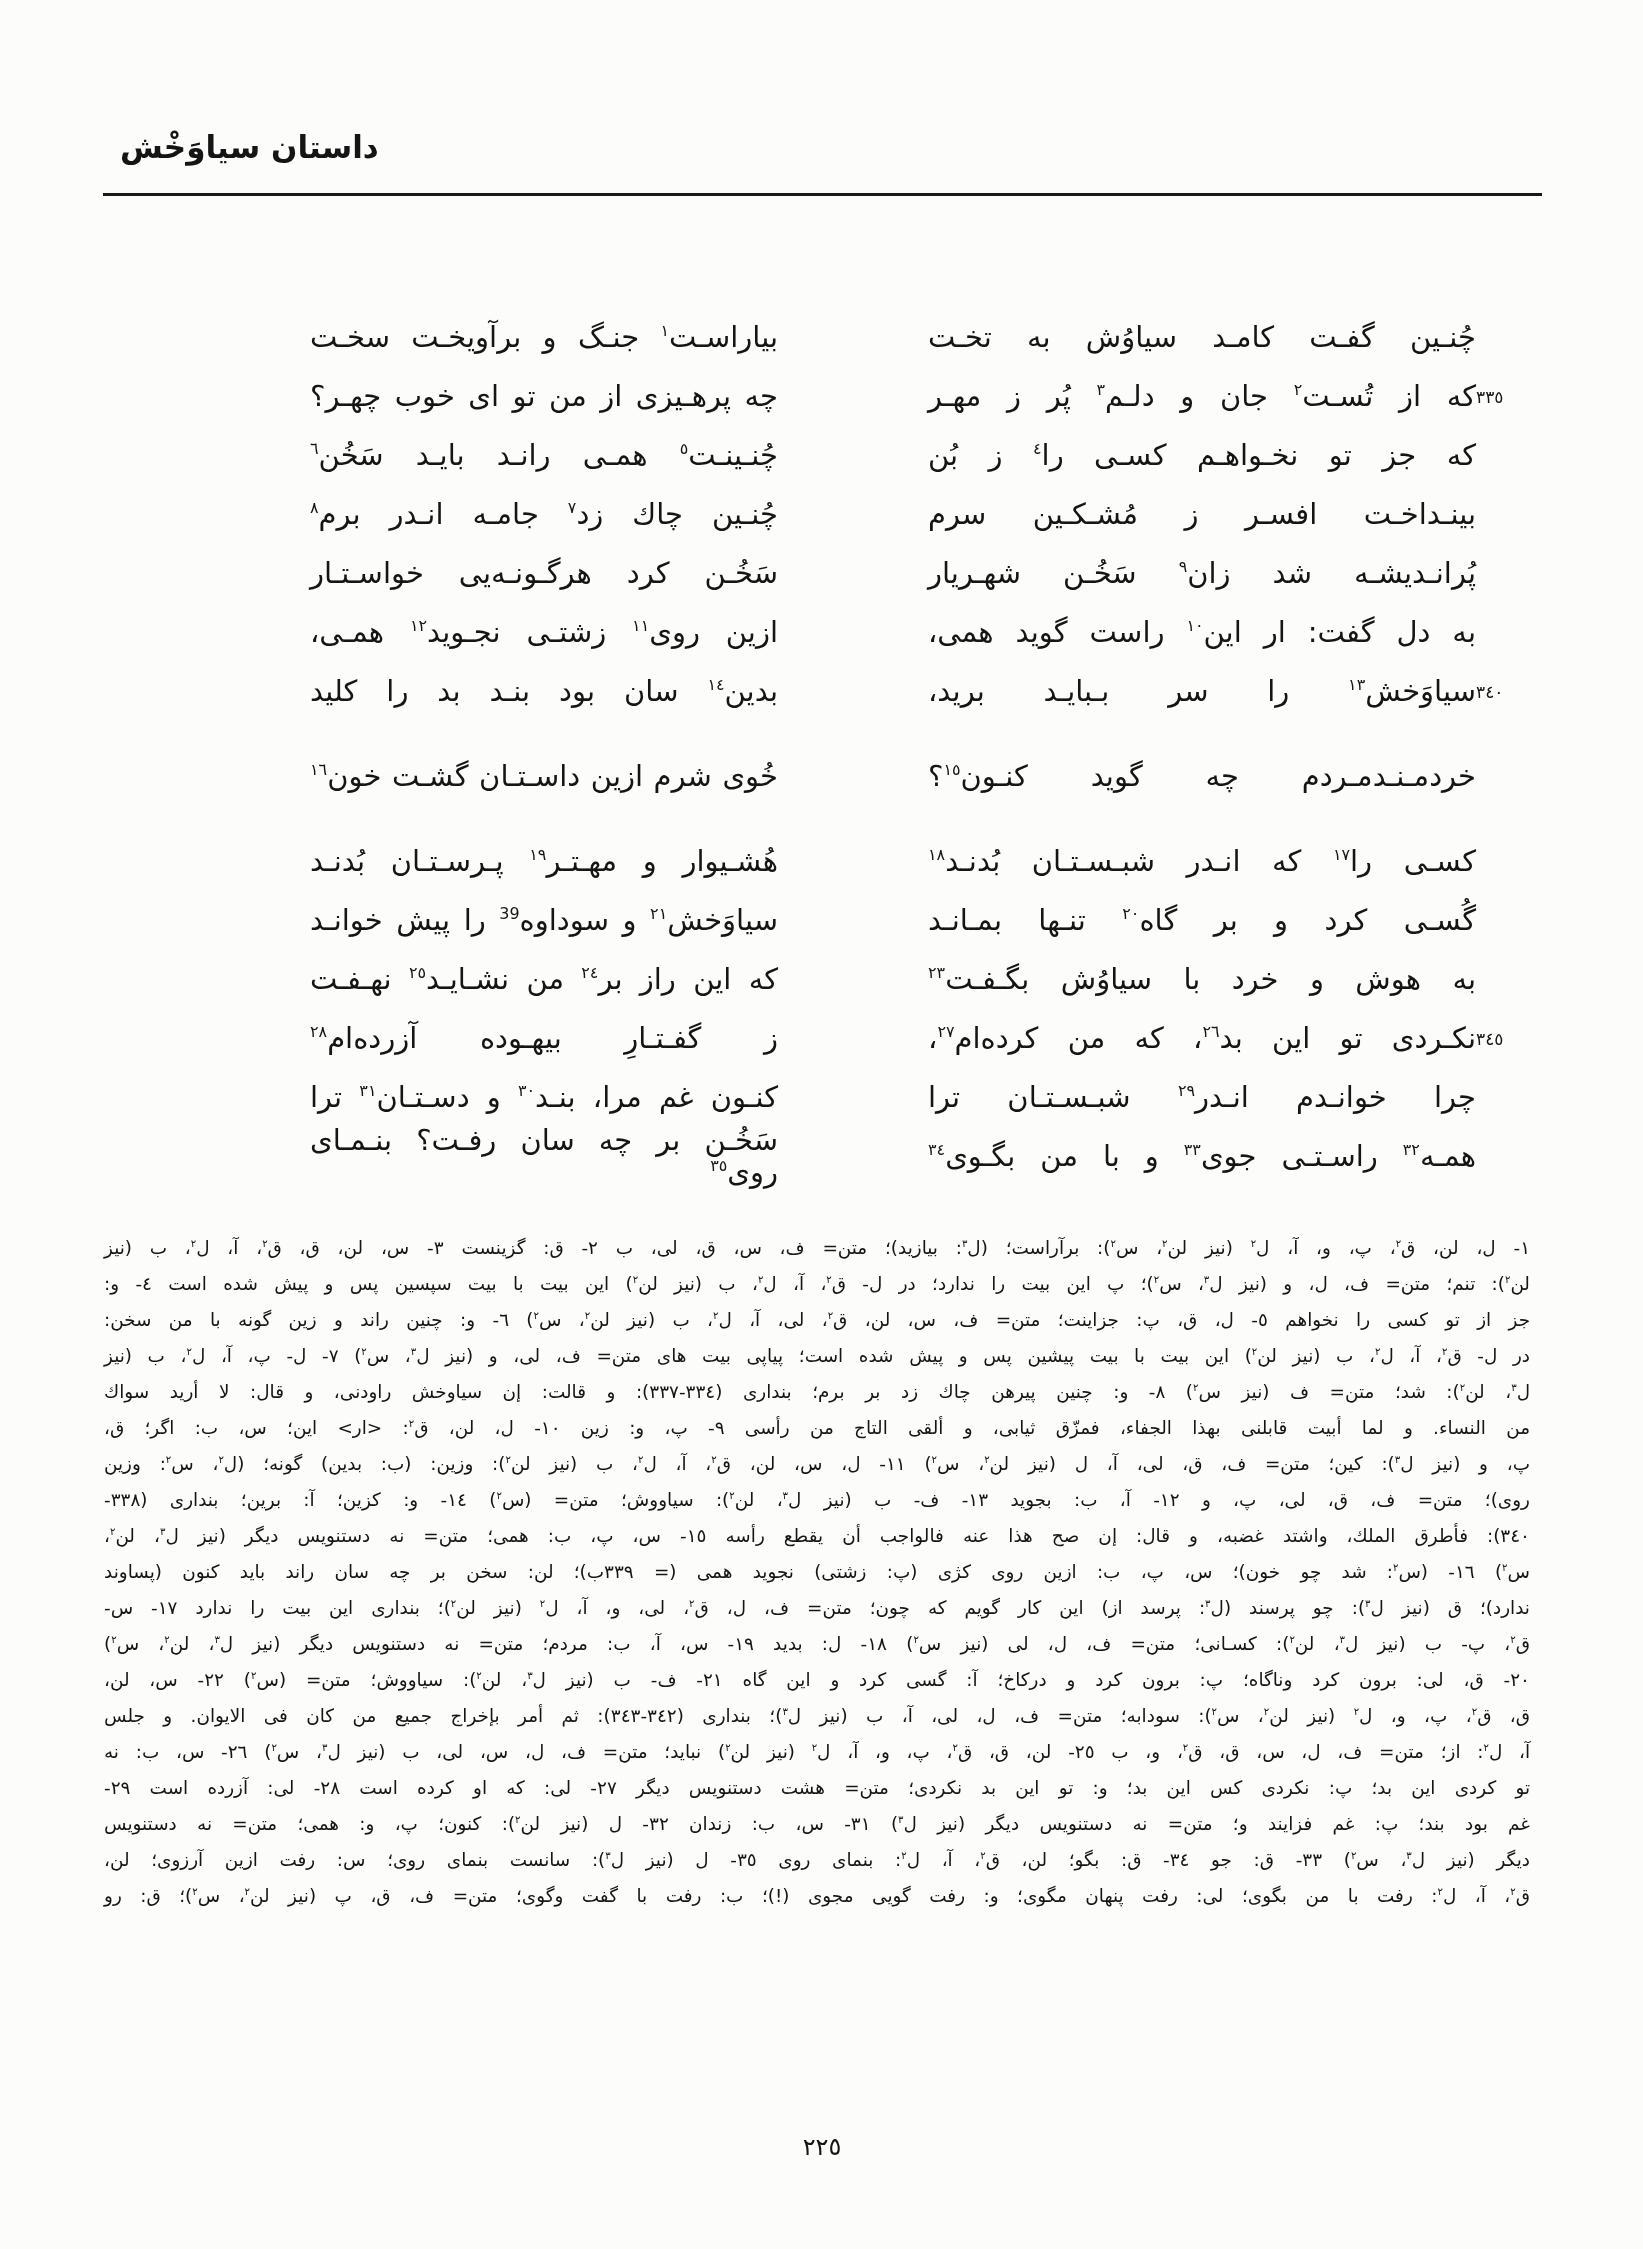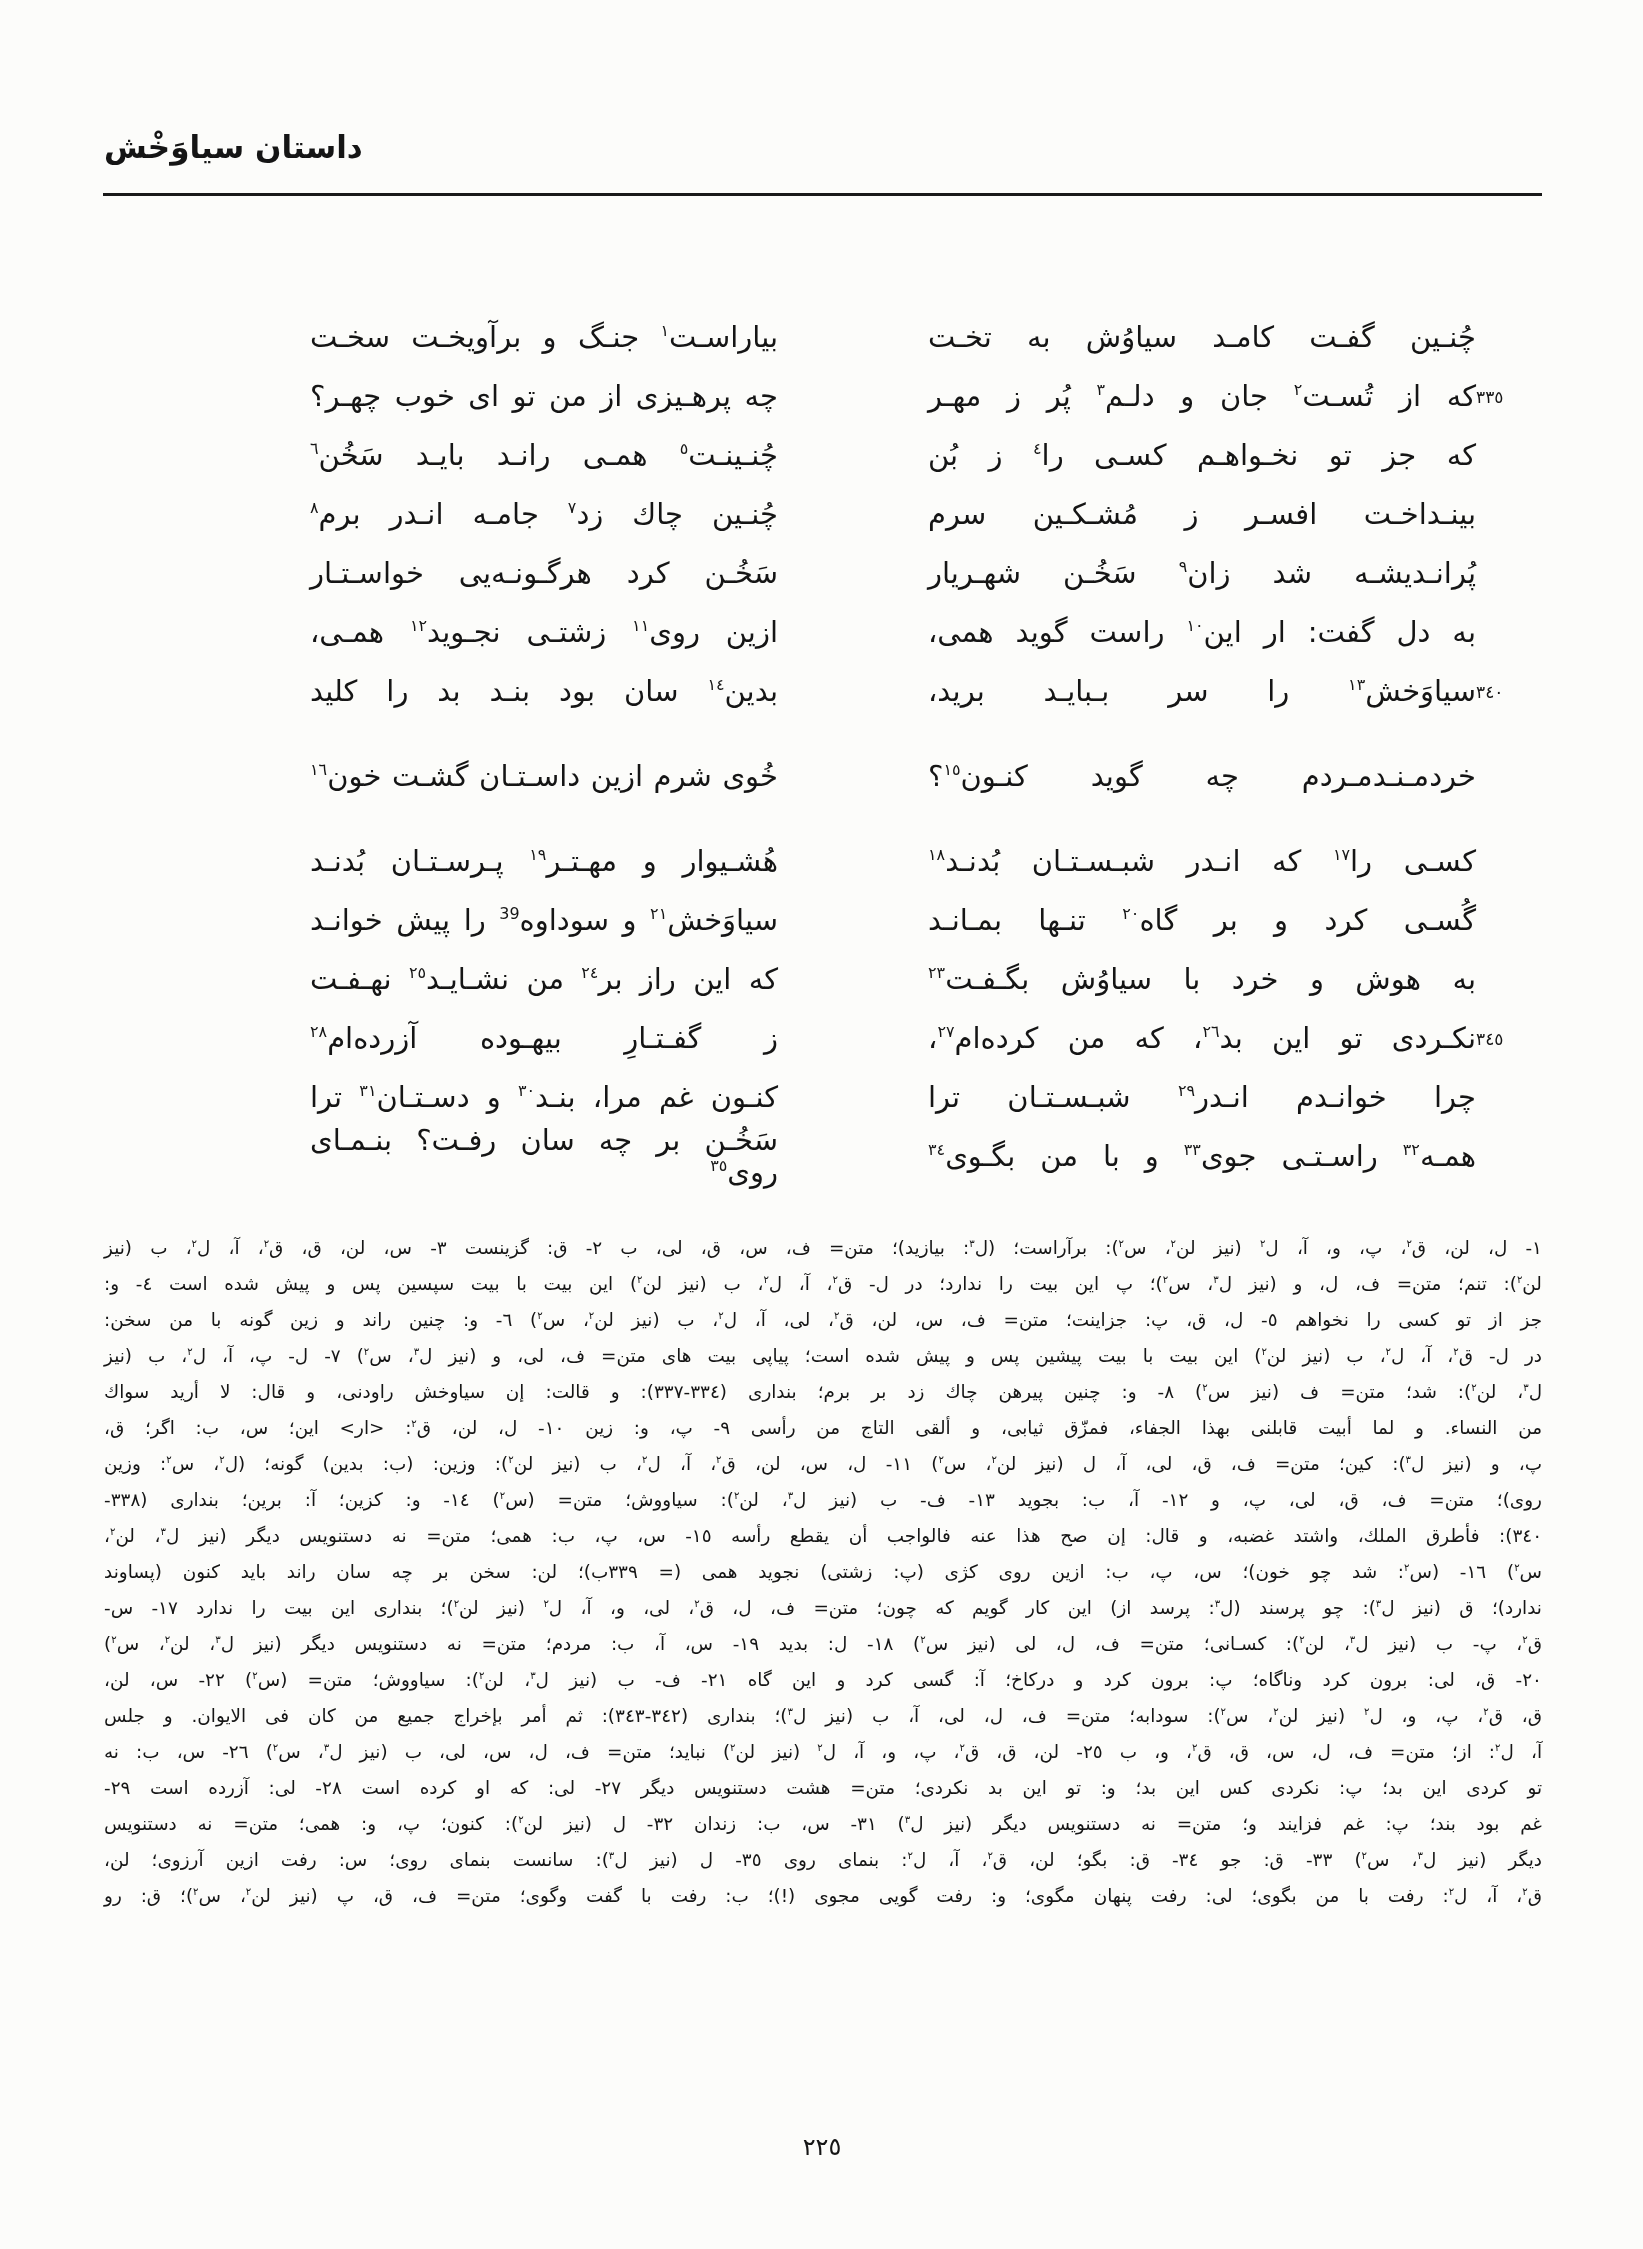--- a/index.html
+++ b/index.html
@@ -4,21 +4,21 @@
 <style>
   html,body{margin:0;padding:0;}
   body{
     width:1644px;height:2250px;position:relative;
     background:#fcfcfa;color:#151515;
     font-family:"DejaVu Sans",sans-serif;
     overflow:hidden;
   }
   
   .running-head{
-    position:absolute;top:129px;left:104px;
+    position:absolute;top:129px;left:120px;
     font-size:31px;font-weight:bold;direction:rtl;
     letter-spacing:0px;
   }
   .head-rule{
     position:absolute;top:193px;left:103px;right:102px;height:2.8px;
     background:#191919;
   }
   
   .poem{
     position:absolute;top:308px;right:101px;width:1233px;
@@ -39,21 +39,21 @@
     white-space:normal;line-height:1.1;
   }
   .hem.right{width:548px;flex:0 0 548px;}
   .gutter{width:150px;flex:0 0 150px;}
   .hem.left{width:468px;flex:0 0 468px;}
   .hem sup,.fline sup{
     font-size:0.55em;vertical-align:super;line-height:0;
   }
   
   .footnotes{
-    position:absolute;top:1230px;left:104px;right:102px;
+    position:absolute;top:1230px;left:104px;right:114px;
     direction:rtl;
   }
   .fline{
     font-size:18.4px;line-height:36px;height:36px;direction:rtl;
     text-align:justify;text-align-last:justify;
     white-space:nowrap;overflow:visible;
   }
   
   .page-number{
     position:absolute;top:2123px;left:0;width:100%;

